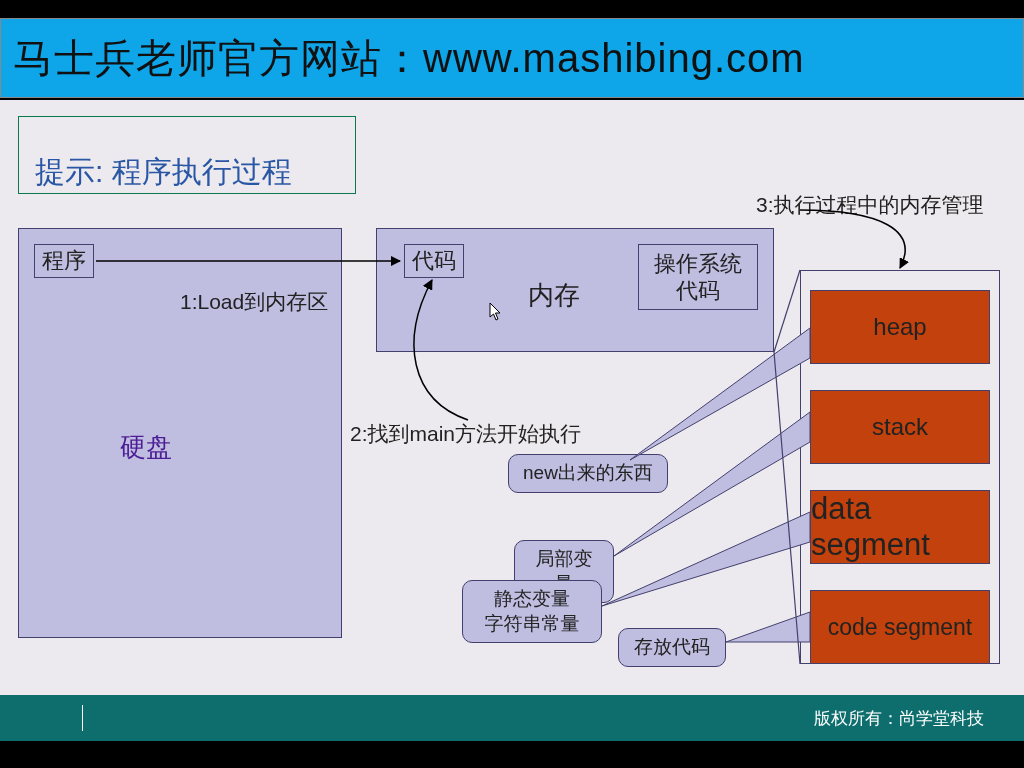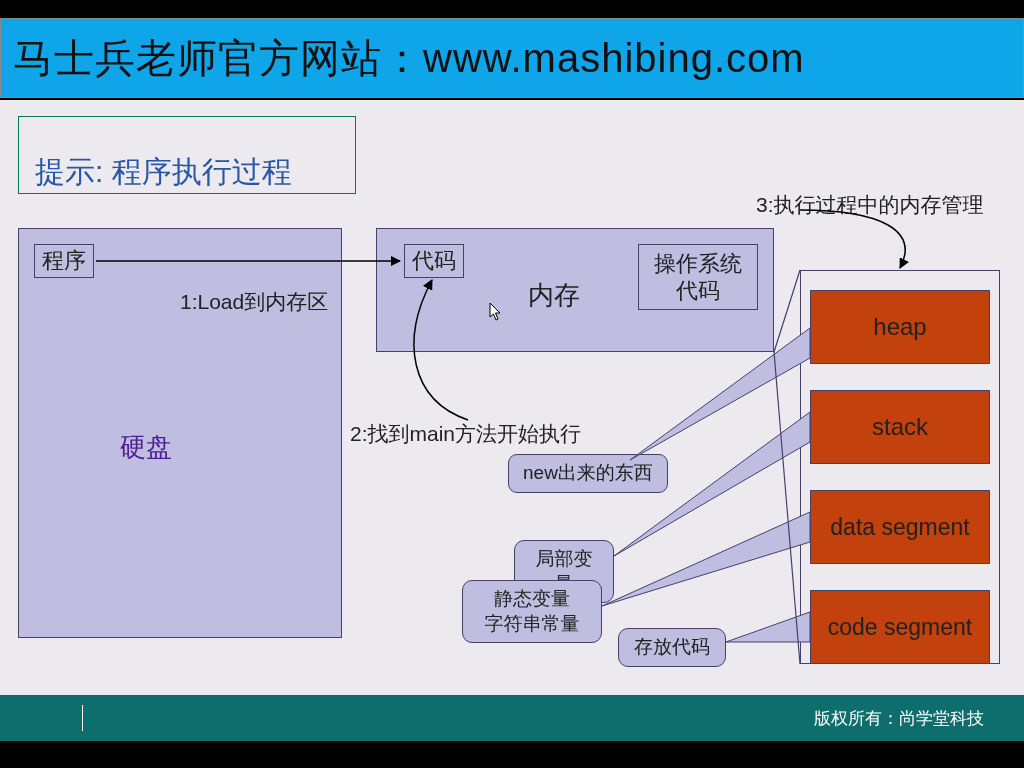--- a/index.html
+++ b/index.html
@@ -116,33 +116,33 @@
     position: absolute;
     left: 810px;
     width: 180px; height: 74px;
     background: #c2410c;
     border: 1.5px solid #44406e;
     display: flex; align-items: center; justify-content: center;
     font-size: 24px; color: #222;
   }
   .seg-heap { top: 190px; }
   .seg-stack { top: 290px; }
-  .seg-data { top: 390px; font-size: 23px; }
+  .seg-data { top: 390px; font-size: 31px; }
   .seg-code { top: 490px; font-size: 23px; }
   .bubble {
     position: absolute;
     background: #bfbde0;
     border: 1.5px solid #44406e;
     border-radius: 10px;
     padding: 6px 14px;
     font-size: 19px; color: #222;
     text-align: center;
     line-height: 1.3;
   }
-  .b-new   { left: 508px; top: 354px; border-radius: 9px; }
+  .b-new   { left: 508px; top: 354px; }
   .b-local { left: 514px; top: 440px; width: 100px; }
   .b-static{ left: 462px; top: 480px; width: 140px; }
   .b-store { left: 618px; top: 528px; width: 108px; }
   .cursor {
     position: absolute;
     left: 489px; top: 202px;
     width: 14px; height: 20px;
     pointer-events: none;
   }
   .footer {

